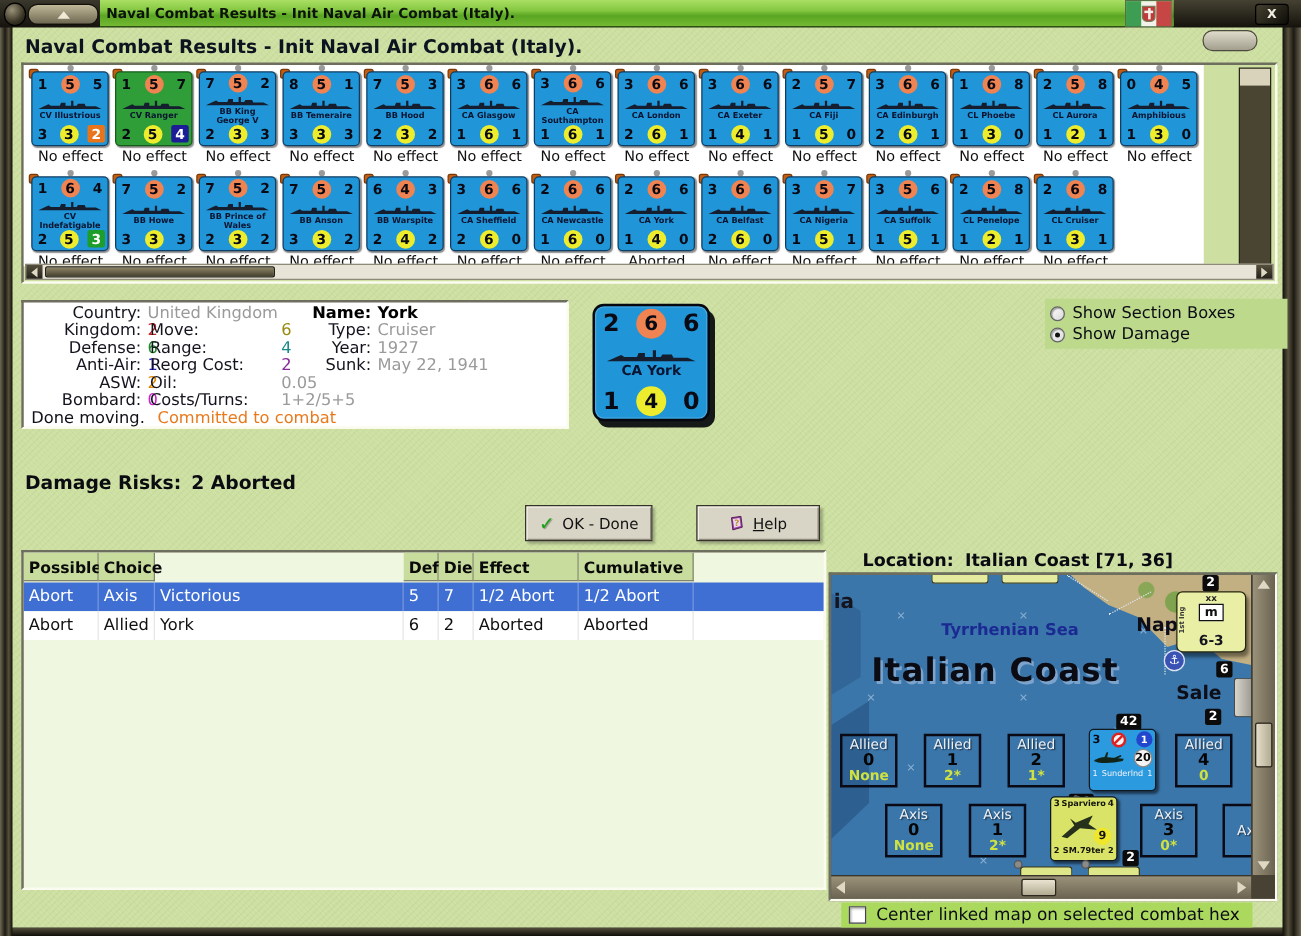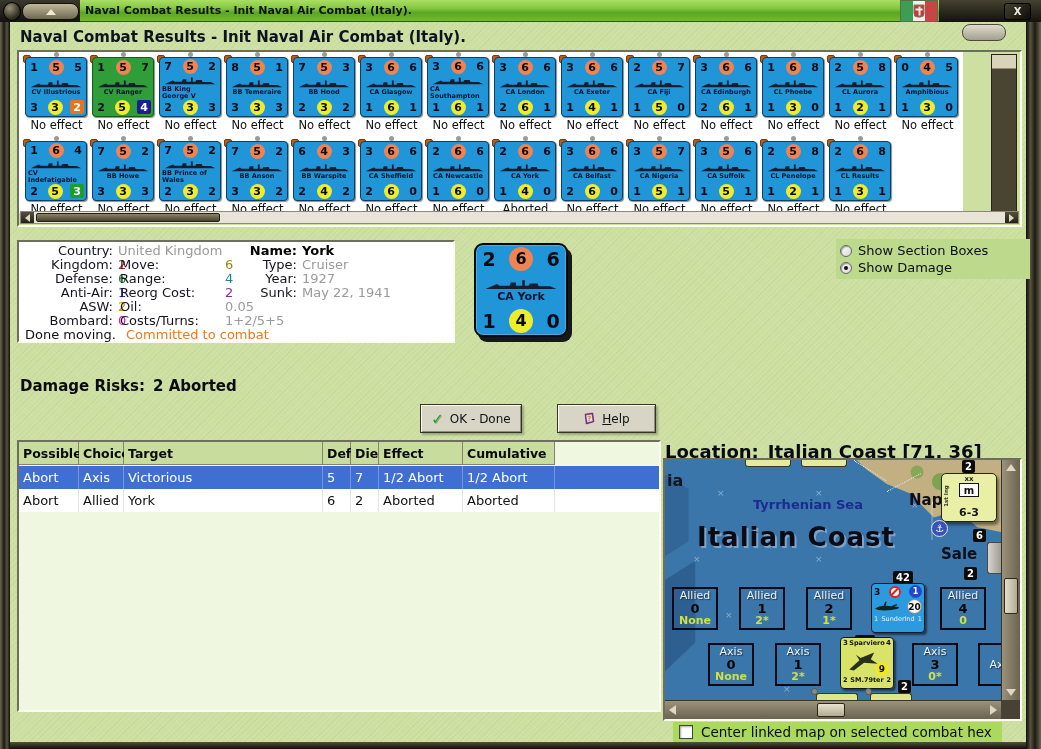--- a/index.html
+++ b/index.html
@@ -48,21 +48,21 @@
   border-radius:4px;box-shadow:1px 1px 1px rgba(0,0,0,.45);padding:1px 2px;box-sizing:border-box;display:flex;flex-direction:column;}
 .counter.cgreen{background:#2f9e38;border-color:#155c1a;}
 .crow{display:flex;justify-content:space-between;align-items:center;height:16px;font-size:11px;font-weight:bold;color:#0a0a14;}
 .ns{width:12px;text-align:center;}
 .circ{width:15px;height:15px;border-radius:50%;text-align:center;line-height:15px;}
 .oc{background:#ef8352}.yc{background:#eded2d}
 .sqb{width:14px;height:14px;display:flex;align-items:center;justify-content:center;border-radius:2px;color:#fff;}
 .sq-orange{background:#e8751c}.sq-navy{background:#1c1c96}.sq-green{background:#1d9e2a}
 .cmid{flex:1;display:flex;flex-direction:column;align-items:center;justify-content:center;gap:1px;}
 .shipsvg{width:54px;height:10px;display:block;}
-.cname{font-size:6.5px;font-weight:bold;color:#0a1430;line-height:7px;}
+.cname{font-size:6.5px;font-weight:bold;color:#0a1430;text-align:center;line-height:7px;}
 .cres{position:absolute;left:0;top:66px;width:67px;text-align:center;font-size:11.5px;color:#101010;}
 .cvsb{position:absolute;right:3px;top:2px;width:24px;height:157px;border:1px solid #28241a;
   background:linear-gradient(180deg,#d9d3bc 0 13px,#4a4433 14px),
   repeating-linear-gradient(90deg,rgba(255,255,255,.10) 0 2px,transparent 2px 5px);}
 .chsb{position:absolute;left:1px;right:1px;bottom:1px;height:13px;background:#e8e4d8;border:1px solid #8e8a7a;
   display:flex;align-items:stretch;box-sizing:border-box;}
 .chsb-btn{width:13px;background:linear-gradient(180deg,#55503c,#23211a);display:flex;align-items:center;justify-content:center;}
 .tri-l{width:0;height:0;border-top:4px solid transparent;border-bottom:4px solid transparent;border-right:5px solid #ded8c4;}
 .tri-r{width:0;height:0;border-top:4px solid transparent;border-bottom:4px solid transparent;border-left:5px solid #ded8c4;}
 .chsb-track{flex:1;position:relative;}
@@ -108,21 +108,21 @@
 .tpanel{position:absolute;left:7px;top:418px;width:644px;height:272px;background:#eff7e1;overflow:hidden;}
 .thead{position:relative;height:24px;}
 .hc{position:absolute;top:0;height:23px;background:#c7dc9d;border-right:1px solid #83836f;border-bottom:1px solid #83836f;
   font-weight:bold;font-size:12.5px;color:#0a0a0a;line-height:23px;padding-left:4px;box-sizing:border-box;}
 .trow{position:relative;height:23px;background:#fff;}
 .trow.sel{background:#3f6fd2;}
 .tc{position:absolute;top:0;height:23px;font-size:13px;line-height:23px;padding-left:4px;box-sizing:border-box;
   color:#101010;border-right:1px solid rgba(0,0,0,.10);white-space:nowrap;overflow:hidden;}
 .trow.sel .tc{color:#fff;border-right-color:rgba(255,255,255,.28);}
 
-.locline{position:absolute;left:655px;top:419px;font-size:18px;font-weight:bold;color:#0a0a12;text-align:right;}
+.locline{position:absolute;left:680px;top:419px;font-size:14px;font-weight:bold;color:#0a0a12;text-align:right;}
 .locval{margin-left:9px;}
 .mpanel{position:absolute;left:653px;top:436px;width:359px;height:263px;background:#5c564a;}
 .mview{position:absolute;left:0;top:0;width:336px;height:240px;background:#3b76aa;overflow:hidden;}
 .landmass{position:absolute;inset:0;background-color:#c2b083;
   background-image:radial-gradient(circle at 82% 9%,#7fa34f 0 8px,transparent 9px),
                    radial-gradient(circle at 93% 17%,#86a855 0 9px,transparent 10px),
                    radial-gradient(circle at 75% 5%,#8aa757 0 6px,transparent 7px);
   clip-path:polygon(57% 0,100% 0,100% 30%,93% 28%,87% 21%,80% 24%,73% 14%,66% 10%,60% 4%);}
 .seawall{position:absolute;inset:0;background:#2d6090;clip-path:polygon(0 50%,9% 42%,9% 76%,0 88%);}
 .seawall2{position:absolute;inset:0;background:#326699;clip-path:polygon(0 6%,7% 12%,7% 34%,0 40%);}
@@ -837,21 +837,21 @@
             <div class="counter">
               <div class="crow">
                 <span class="ns">2</span>
                 <span class="circ oc">6</span>
                 <span class="ns">8</span>
               </div>
               <div class="cmid">
                 <svg class="shipsvg" viewBox="0 0 60 12" preserveAspectRatio="none">
                   <path d="M2 11 L58 11 L53 8.5 L44 8.5 L43 6 L37 6 L36 8 L33 8 L33 3 L31 3 L31 8 L26 8 L26 5 L22 5 L21 8 L13 8 L11 6.5 L7 8.5 Z" fill="#141e2e"></path>
                 </svg>
-                <div class="cname">CL Results</div>
+                <div class="cname">CL Cruiser</div>
               </div>
               <div class="crow">
                 <span class="ns">1</span>
                 <span class="circ yc">3</span>
                 <span class="ns">1</span>
               </div>
             </div>
             <div class="cres">No effect</div>
           </div>
         </div>
@@ -968,21 +968,20 @@
             <text x="4" y="8.2" font-size="6.5" fill="#c09020" font-weight="bold">?</text>
           </svg>
         </span>
       <span id="helplab"><u>H</u>elp</span>
     </div>
 
     <div class="tpanel sunken">
       <div class="thead" id="thead">
           <span class="hc" style="left: 0px; width: 60px;">Possible</span>
           <span class="hc" style="left: 60px; width: 45px;">Choice</span>
-          <span class="hc" style="left: 105px; width: 199px;">Target</span>
           <span class="hc" style="left: 304px; width: 28px;">Def</span>
           <span class="hc" style="left: 332px; width: 28px;">Die</span>
           <span class="hc" style="left: 360px; width: 84px;">Effect</span>
           <span class="hc" style="left: 444px; width: 92px;">Cumulative</span>
         </div>
       <div id="trows">
           <div class="trow sel">
             <span class="tc" style="left: 0px; width: 60px;">Abort</span>
             <span class="tc" style="left: 60px; width: 45px;">Axis</span>
             <span class="tc" style="left: 105px; width: 199px;">Victorious</span>

